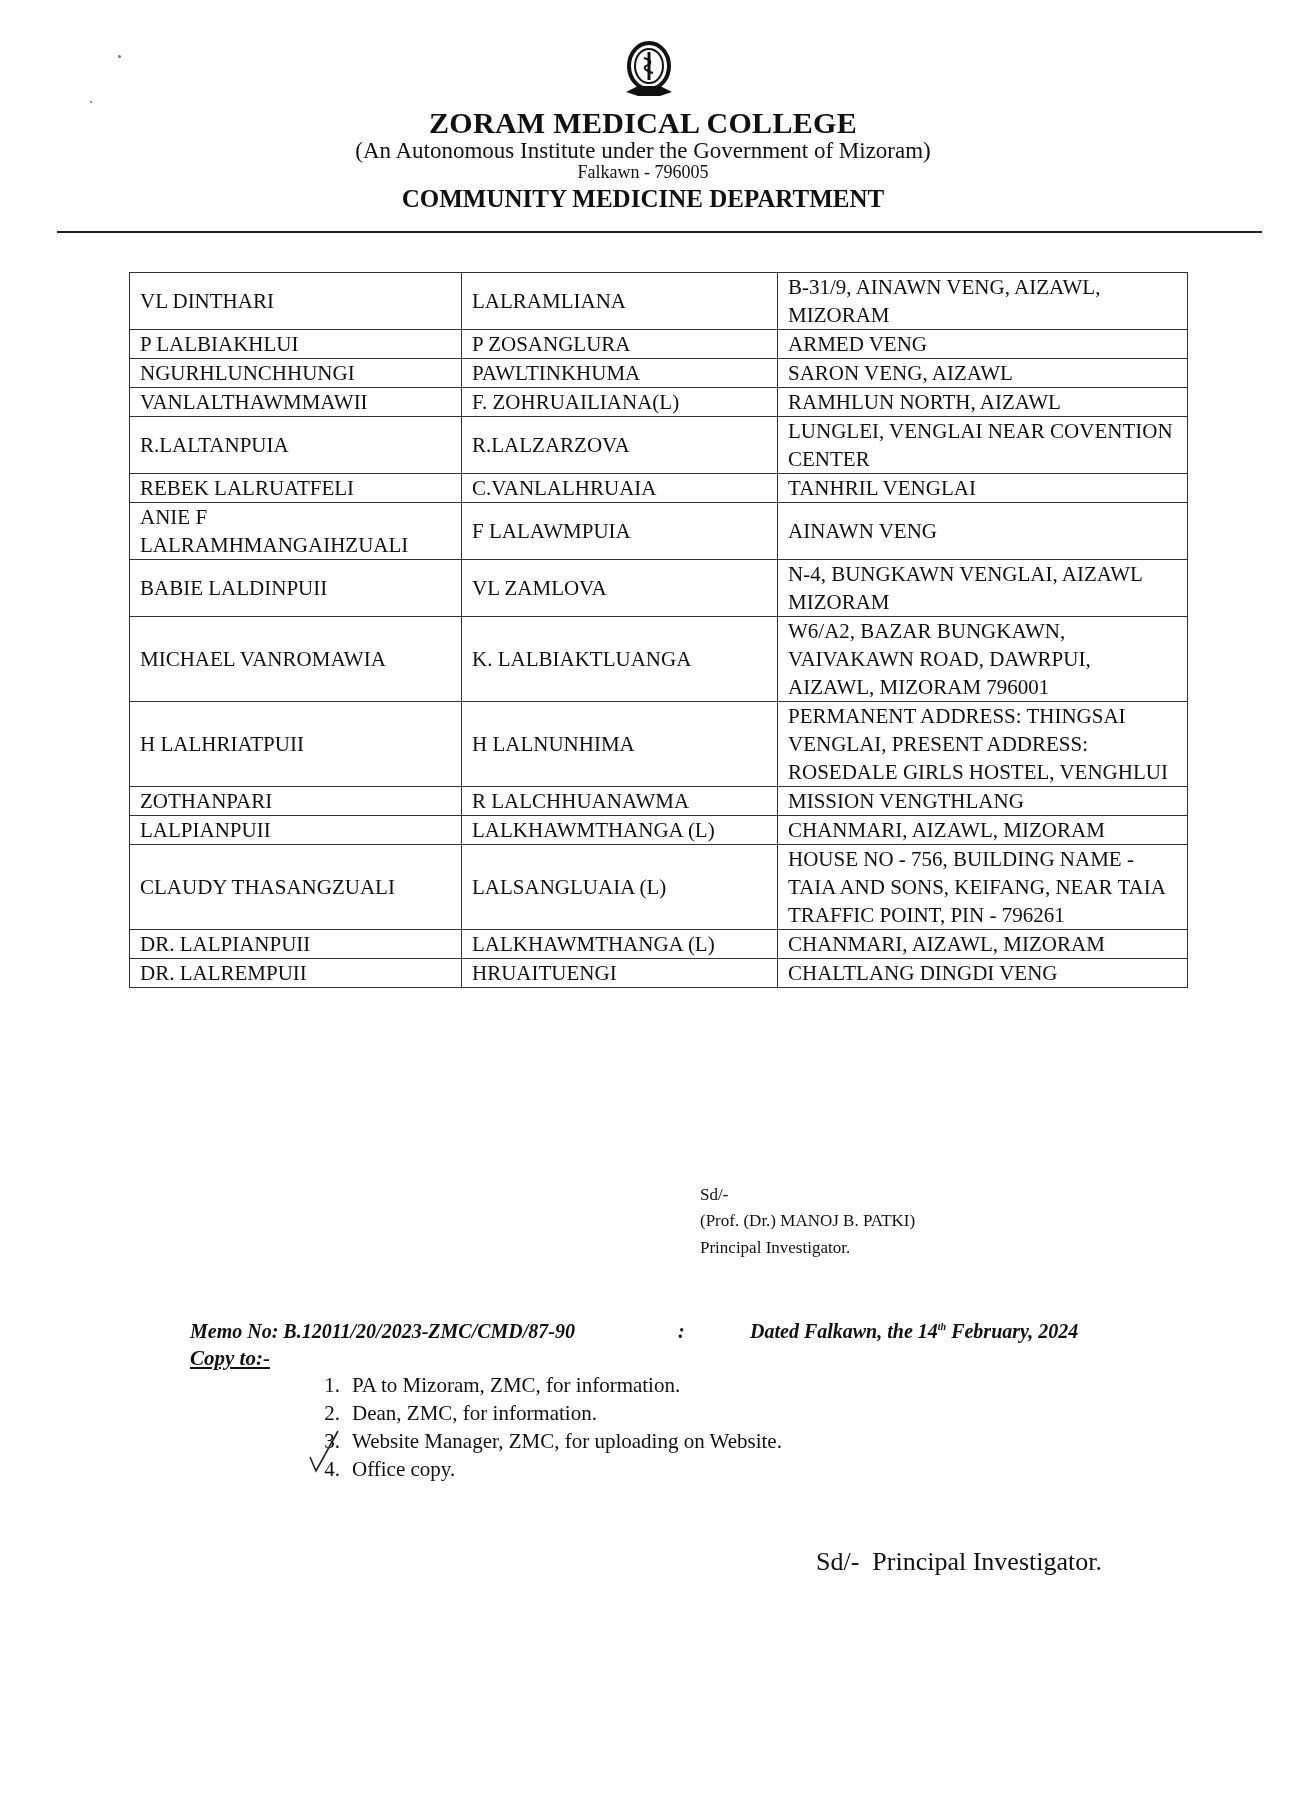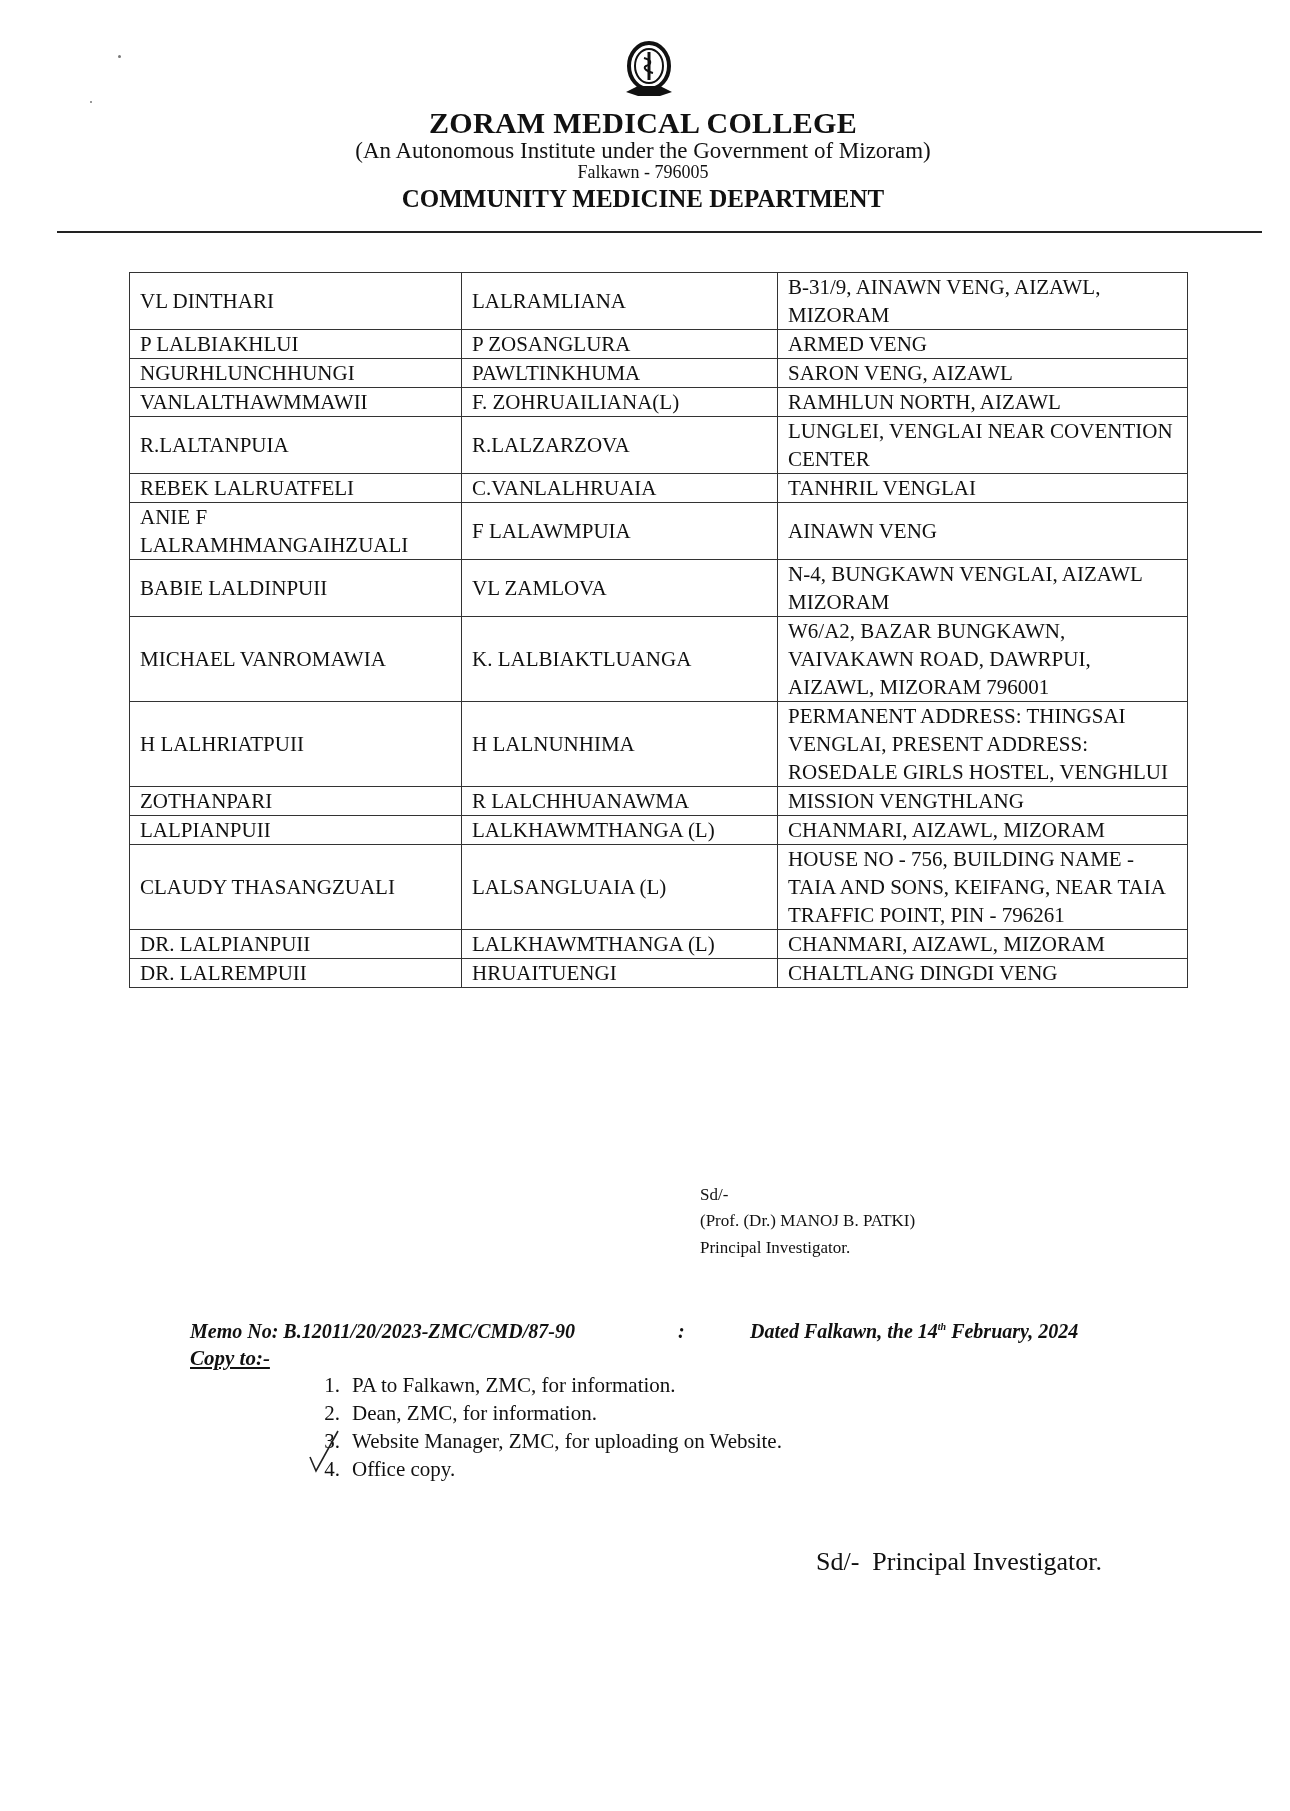--- a/index.html
+++ b/index.html
@@ -154,21 +154,21 @@
 <div class="sig sig3">Principal Investigator.</div>
 
 <div class="memo memo-no">Memo No: B.12011/20/2023-ZMC/CMD/87-90</div>
 <div class="memo memo-colon">:</div>
 <div class="memo memo-date"><span>Dated Falkawn, the 14</span><sup>th</sup><span> February, 2024</span></div>
 
 <div class="copy-label">Copy to:-</div>
 <ol class="copy-list">
   <li>
       <span class="num">1.</span>
-      <span>PA to Falkawn, ZMC, for information.</span>
+      <span>PA to Mizoram, ZMC, for information.</span>
     </li>
   <li>
       <span class="num">2.</span>
       <span>Dean, ZMC, for information.</span>
     </li>
   <li>
       <span class="num"><span>3.</span><svg class="tick" viewBox="0 0 34 44">
           <path d="M2 28 L8 42 L30 2" fill="none" stroke="#222" stroke-width="1.6"></path>
         </svg></span>
       <span>Website Manager, ZMC, for uploading on Website.</span>

